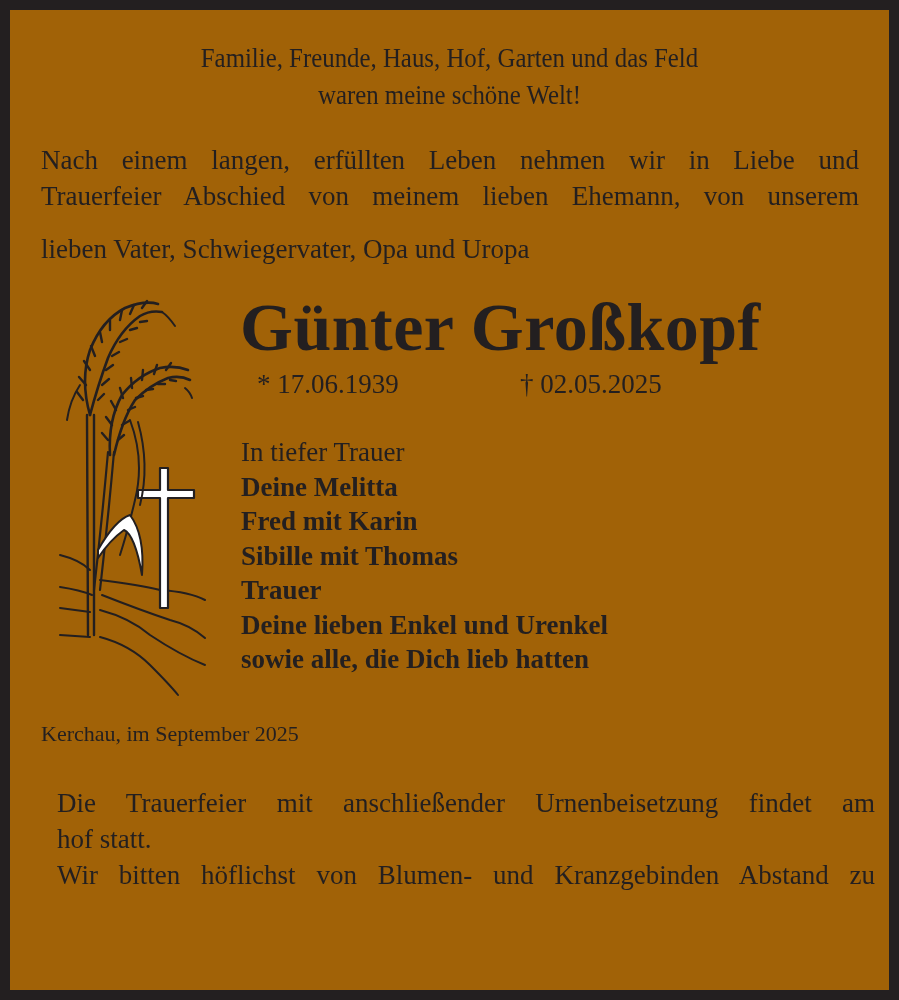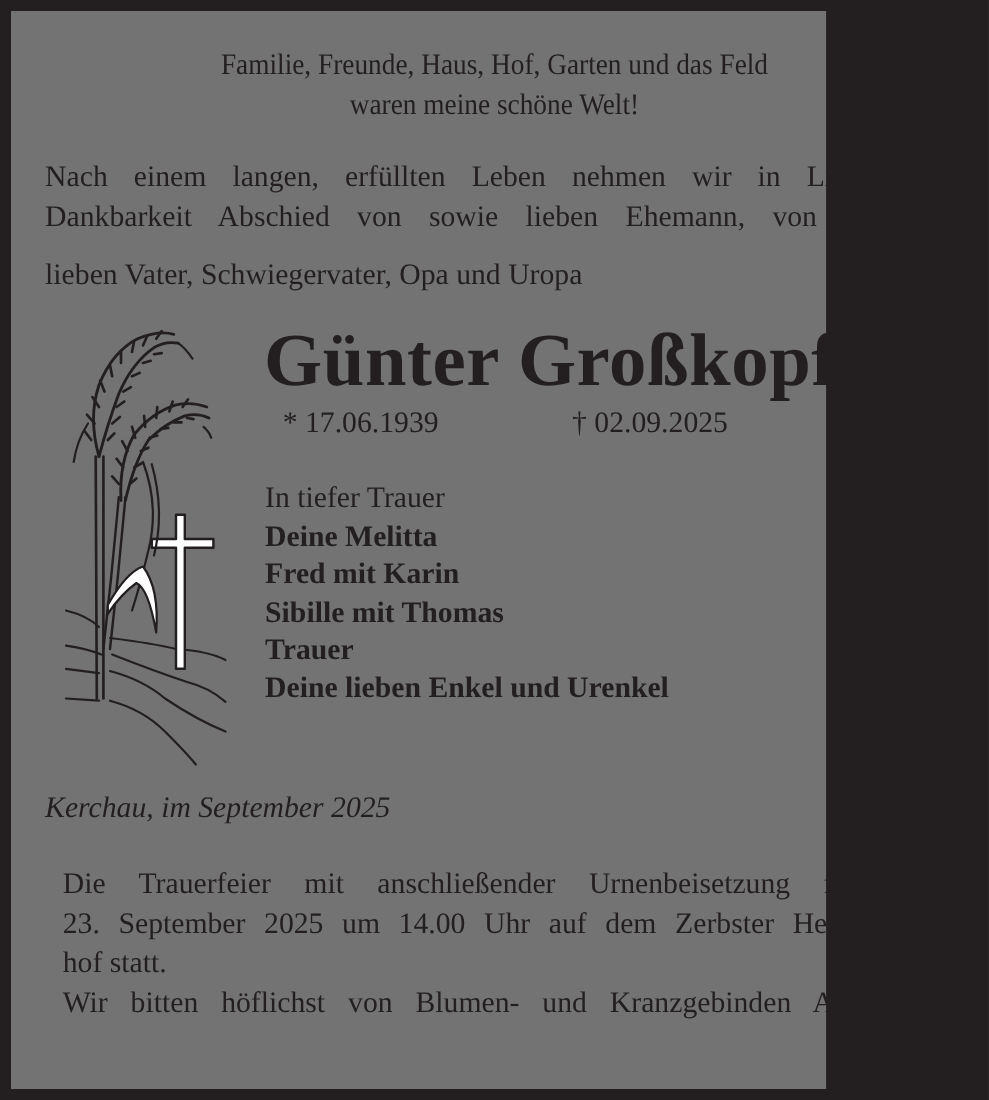--- a/index.html
+++ b/index.html
@@ -7,22 +7,22 @@
     width: 899px; height: 1000px;
     background: #231f20;
     position: relative;
     overflow: hidden;
     font-family: "Liberation Serif", "DejaVu Serif", serif;
     color: #231f20;
   }
   .sheet {
     position: absolute;
     left: 10px; top: 10px;
-    width: 741px; height: 980px;
-    background: #737373;
+    width: 879px; height: 980px;
+    background: #a16207;
   }
   .motto {
     position: absolute;
     left: 0; top: 30px; width: 879px;
     text-align: center;
     font-size: 27px;
     line-height: 37px;
     transform: scaleX(0.92);
     transform-origin: center top;
   }
@@ -63,24 +63,23 @@
     position: absolute;
     left: 231px; top: 425px;
     font-size: 27px;
     line-height: 34.5px;
   }
   .mourners .lead { font-weight: normal; }
   .mourners .m { font-weight: bold; display: block; }
   .place-date {
     position: absolute;
     left: 31px; top: 706px;
-    font-size: 27px;
+    font-size: 22px;
     line-height: 36px;
     white-space: nowrap;
-    font-style: italic;
   }
   .funeral {
     position: absolute;
     left: 31px; top: 775px; width: 818px;
     font-size: 27px;
     line-height: 36px;
     margin-left: 16px;
   }
   .funeral .line { display: block; text-align: justify; text-align-last: justify; white-space: nowrap; }
   .funeral .line.last { text-align-last: left; }
@@ -90,21 +89,21 @@
 
 <div class="sheet">
 
   <div class="motto">
     <div>Familie, Freunde, Haus, Hof, Garten und das Feld</div>
     <div>waren meine schöne Welt!</div>
   </div>
 
   <div class="intro">
     <span class="line">Nach einem langen, erfüllten Leben nehmen wir in Liebe und</span>
-    <span class="line">Dankbarkeit Abschied von sowie lieben Ehemann, von unserem</span>
+    <span class="line">Trauerfeier Abschied von meinem lieben Ehemann, von unserem</span>
     <span class="line last">lieben Vater, Schwiegervater, Opa und Uropa</span>
   </div>
 
   <div class="illustration">
     <svg width="200" height="420" viewBox="0 0 200 420" fill="none" stroke="#231f20" stroke-linecap="round" stroke-linejoin="round">
 
       <path d="M10 265 Q30 270 40 280" stroke-width="2"></path>
       <path d="M10 297 Q30 300 42 305" stroke-width="2"></path>
       <path d="M10 318 Q25 320 40 322" stroke-width="2"></path>
       <path d="M10 345 L40 347" stroke-width="2"></path>
@@ -134,34 +133,34 @@
       <path d="M58 150 l-6 -7 M62 135 l-6 -8 M66 120 l-5 -9 M73 108 l-3 -10 M82 98 l-1 -10 M92 90 l1 -10 M104 84 l3 -9 M116 80 l5 -7" stroke-width="2.4"></path>
       <path d="M68 150 l6 -5 M72 135 l7 -4 M78 120 l7 -3 M86 108 l7 -2 M96 100 l7 -1 M108 94 l7 0 M120 90 l6 1" stroke-width="2.4"></path>
       <path d="M135 98 Q140 102 142 108" stroke-width="2"></path>
     </svg>
   </div>
 
   <div class="name">Günter Großkopf</div>
 
   <div class="dates">
     <span>* 17.06.1939</span>
-    <span class="death">† 02.09.2025</span>
+    <span class="death">† 02.05.2025</span>
   </div>
 
   <div class="mourners">
     <span class="lead">In tiefer Trauer</span>
     <span class="m">Deine Melitta</span>
     <span class="m">Fred mit Karin</span>
     <span class="m">Sibille mit Thomas</span>
     <span class="m">Trauer</span>
     <span class="m">Deine lieben Enkel und Urenkel</span>
+    <span class="m">sowie alle, die Dich lieb hatten</span>
   </div>
 
   <div class="place-date">Kerchau, im September 2025</div>
 
   <div class="funeral">
     <span class="line">Die Trauerfeier mit anschließender Urnenbeisetzung findet am</span>
-    <span class="line">23. September 2025 um 14.00 Uhr auf dem Zerbster Heidetorfried-</span>
     <span class="line last">hof statt.</span>
     <span class="line">Wir bitten höflichst von Blumen- und Kranzgebinden Abstand zu</span>
   </div>
 
 </div>
 
 </body></html>

